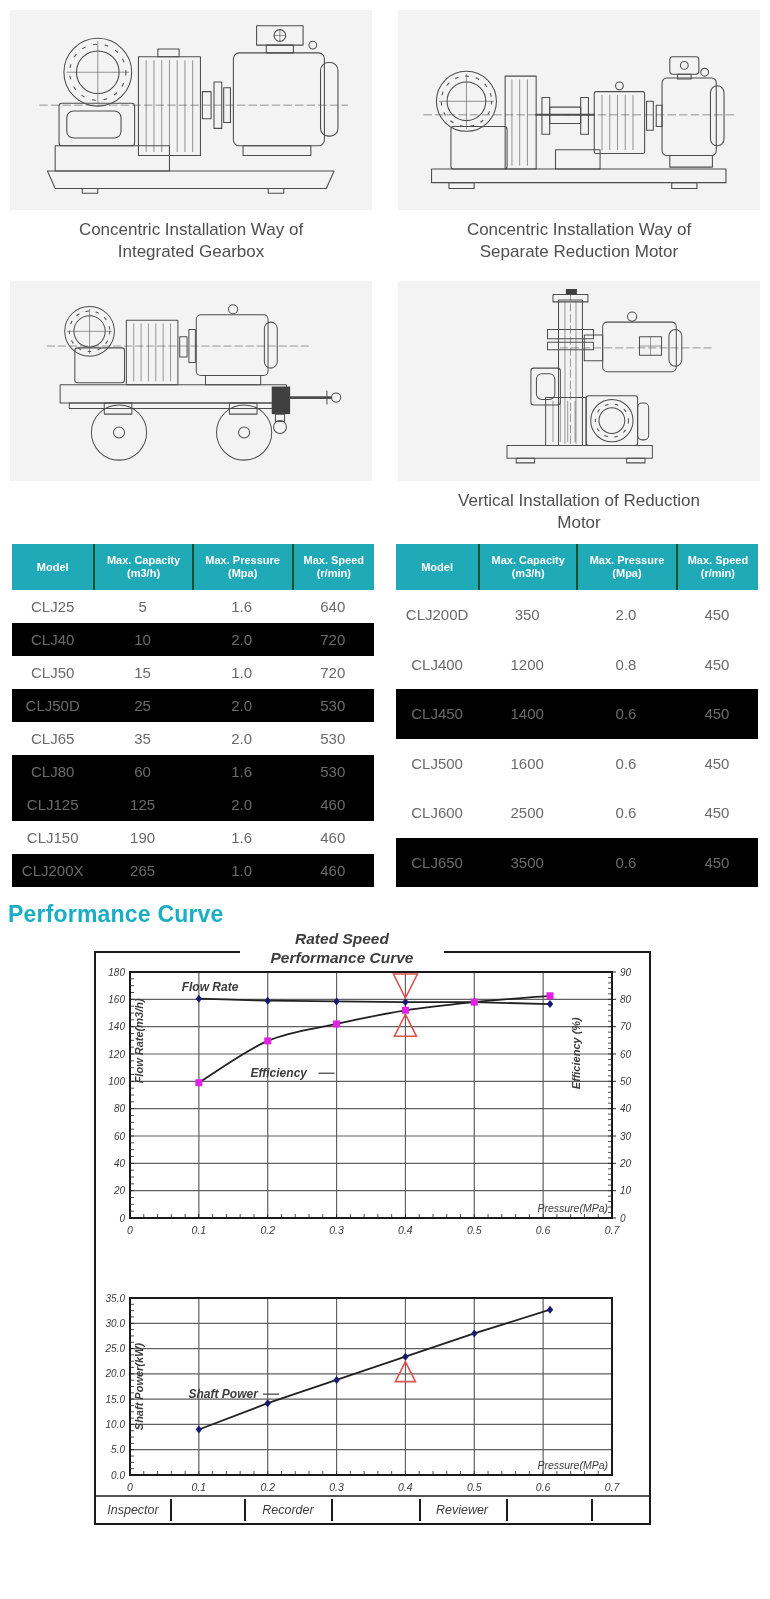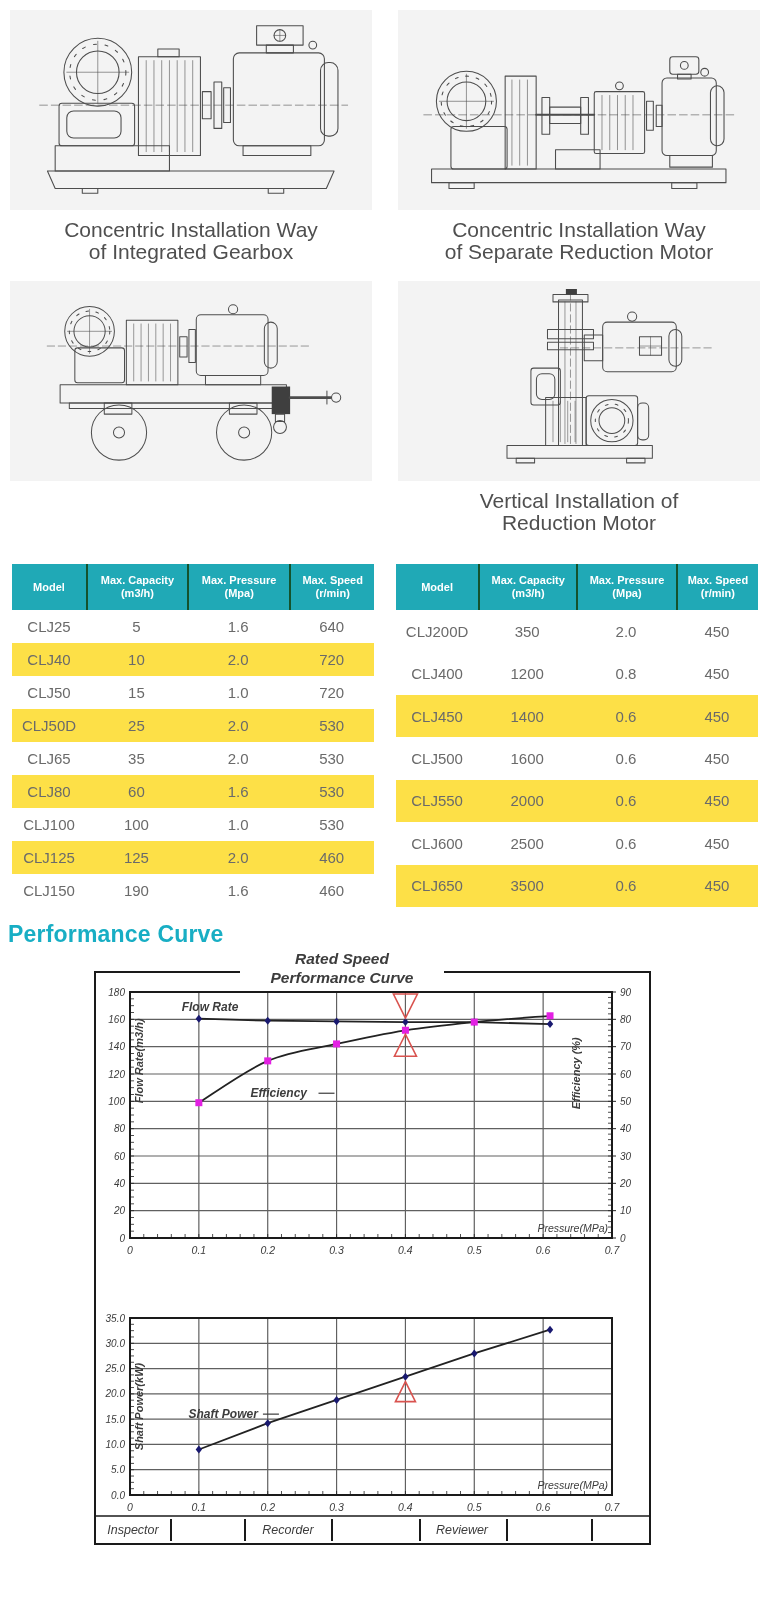--- a/index.html
+++ b/index.html
@@ -1,32 +1,32 @@
 <!DOCTYPE html>
 <html><head>
 <meta charset="utf-8">
 <style>
   html,body{margin:0;padding:0;background:#ffffff;}
   body{width:770px;font-family:"Liberation Sans",sans-serif;color:#555;}
   .figures-grid{display:grid;grid-template-columns:1fr 1fr;column-gap:26px;row-gap:16px;padding:10px 10px 0 10px;}
   .fig-card{display:flex;flex-direction:column;}
   .fig-img{background:#f3f3f3;height:200px;display:flex;align-items:center;justify-content:center;overflow:hidden;}
   .fig-img svg{width:96%;height:92%;}
-  .fig-caption{margin:9px auto 2px auto;text-align:center;font-size:21px;line-height:22px;color:#4f4f4f;max-width:270px;}
+  .fig-caption{margin:9px auto 2px auto;text-align:center;font-size:17px;line-height:22px;color:#4f4f4f;max-width:270px;}
   .tech{stroke:#4d4d4d;fill:none;stroke-width:1.1;stroke-linejoin:round;stroke-linecap:round;}
   .tech .thin{stroke-width:0.6;}
   .tech .dark{fill:#3f3f3f;stroke:none;}
 
-  .tables-row{display:flex;gap:22px;padding:0 12px;margin-top:28px;}
+  .tables-row{display:flex;gap:22px;padding:0 12px;margin-top:8px;}
   .spec-table{flex:1;border-collapse:separate;border-spacing:0;table-layout:fixed;}
   .spec-table th{background:#20a9b6;color:#ffffff;font-size:11px;font-weight:bold;line-height:13px;
     padding:10px 2px;white-space:pre-line;border-left:2px solid #14532d;vertical-align:middle;}
   .spec-table th:first-child{border-left:none;}
   .spec-table td{font-size:15px;color:#6a6a6a;text-align:center;height:33px;padding:0 2px;}
-  .spec-table tr.alt td{background:#fde047;}
+  .spec-table tr.alt td{background:#000000;}
   .spec-table th{text-align:center;}
 
   .perf-heading{margin:14px 0 0 8px;font-size:23px;font-weight:bold;color:#18aec4;letter-spacing:0.2px;}
   .figure-wrap{margin:2px 0 0 92px;width:578px;height:608px;font-style:italic;}
   .figure-wrap svg{display:block;}
   text{font-family:"Liberation Sans",sans-serif;}
 </style>
 </head>
 <body>
 
@@ -227,36 +227,36 @@
           <td>35</td>
           <td>2.0</td>
           <td>530</td>
         </tr>
         <tr class="alt">
           <td>CLJ80</td>
           <td>60</td>
           <td>1.6</td>
           <td>530</td>
         </tr>
-        <tr>
-          <td>CLJ100</td>
-          <td>100</td>
-          <td>1.0</td>
-          <td>530</td>
-        </tr>
         <tr class="alt">
           <td>CLJ125</td>
           <td>125</td>
           <td>2.0</td>
           <td>460</td>
         </tr>
         <tr>
           <td>CLJ150</td>
           <td>190</td>
           <td>1.6</td>
+          <td>460</td>
+        </tr>
+        <tr class="alt">
+          <td>CLJ200X</td>
+          <td>265</td>
+          <td>1.0</td>
           <td>460</td>
         </tr>
       </tbody>
   </table>
   <table class="spec-table">
     <thead>
         <tr id="right-table-head">
           <th>Model</th>
           <th>Max. Capacity
 (m3/h)</th>
@@ -281,26 +281,20 @@
         </tr>
         <tr class="alt">
           <td>CLJ450</td>
           <td>1400</td>
           <td>0.6</td>
           <td>450</td>
         </tr>
         <tr>
           <td>CLJ500</td>
           <td>1600</td>
-          <td>0.6</td>
-          <td>450</td>
-        </tr>
-        <tr class="alt">
-          <td>CLJ550</td>
-          <td>2000</td>
           <td>0.6</td>
           <td>450</td>
         </tr>
         <tr>
           <td>CLJ600</td>
           <td>2500</td>
           <td>0.6</td>
           <td>450</td>
         </tr>
         <tr class="alt">

